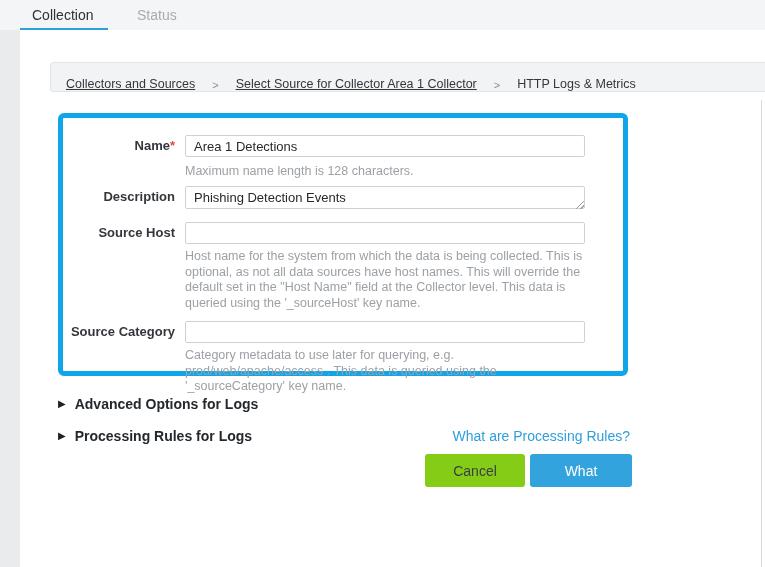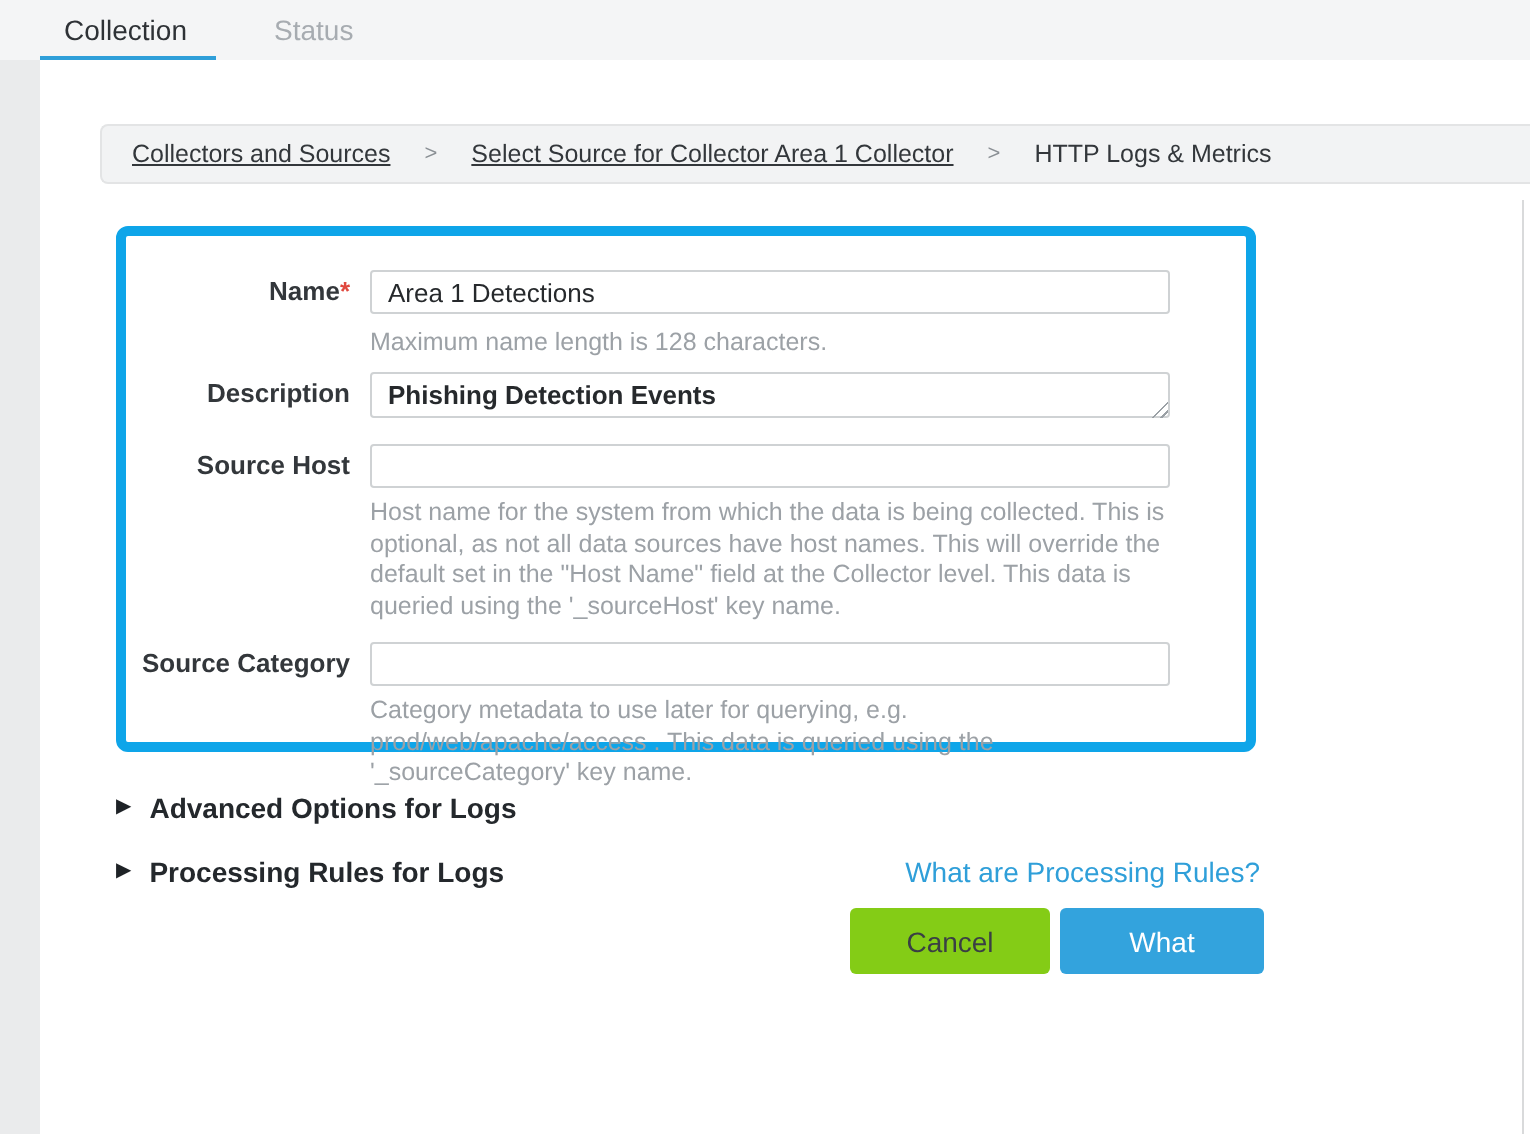--- a/index.html
+++ b/index.html
@@ -37,21 +37,21 @@
   .right-border {
     position: absolute; left: 761px; top: 100px; width: 1px; height: 467px;
     background: #d9dadb;
   }
   
   .breadcrumb {
     position: absolute; left: 50px; top: 62px; right: 0; height: 30px;
     background: #f2f3f4;
     border: 1px solid #e3e4e5; border-right: none;
     border-radius: 4px 0 0 4px;
-    display: flex; align-items: center;
+    display: flex; align-items: flex-end;
     padding-left: 15px; gap: 17px;
     font-size: 12.5px; color: #33373b;
   }
   .breadcrumb a.crumb-link {
     color: #33373b; text-decoration: underline; cursor: pointer;
   }
   .crumb-sep { color: #8a8f94; font-size: 11px; }
   
   .form-panel {
     position: absolute; left: 58px; top: 113px; width: 570px; height: 263px;
@@ -67,21 +67,21 @@
     border: 1px solid #cfd2d4; border-radius: 2px;
     font-family: "Liberation Sans", sans-serif;
     font-size: 13px; color: #26292c; padding: 0 8px; background: #fff;
     outline: none;
   }
   .fp-textarea {
     position: absolute; left: 122px; width: 400px; height: 23px;
     border: 1px solid #cfd2d4; border-radius: 2px;
     font-family: "Liberation Sans", sans-serif;
     font-size: 13px; color: #26292c; padding: 2px 8px; background: #fff;
-    resize: none; overflow: hidden; outline: none; line-height: 17px; font-weight: bold;
+    resize: none; overflow: hidden; outline: none; line-height: 17px;
   }
   .resize-grip {
     position: absolute; left: 512px; width: 9px; height: 9px;
     background: repeating-linear-gradient(-45deg, transparent, transparent 2px, #9aa0a5 2px, #9aa0a5 3px);
     clip-path: polygon(100% 0, 100% 100%, 0 100%);
     pointer-events: none;
   }
   .fp-help {
     position: absolute; left: 122px; width: 402px;
     font-size: 12.5px; color: #9ca1a6; line-height: 15.5px;

